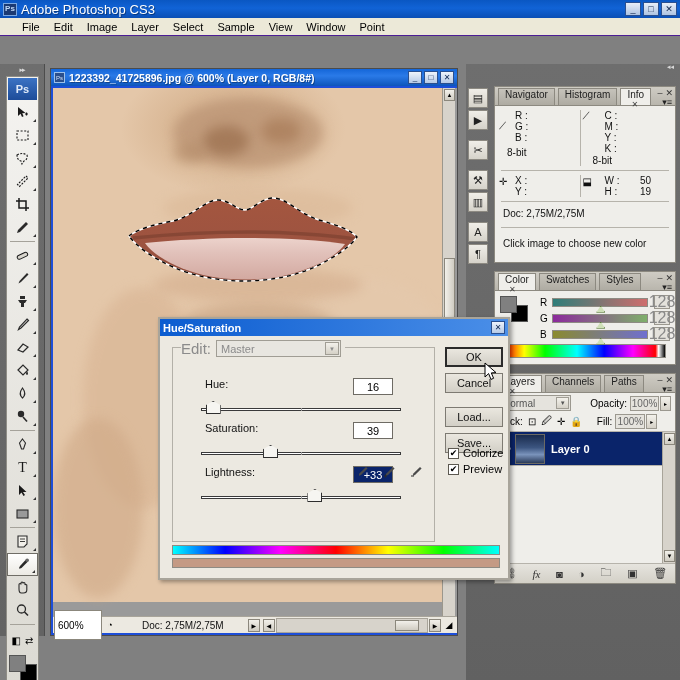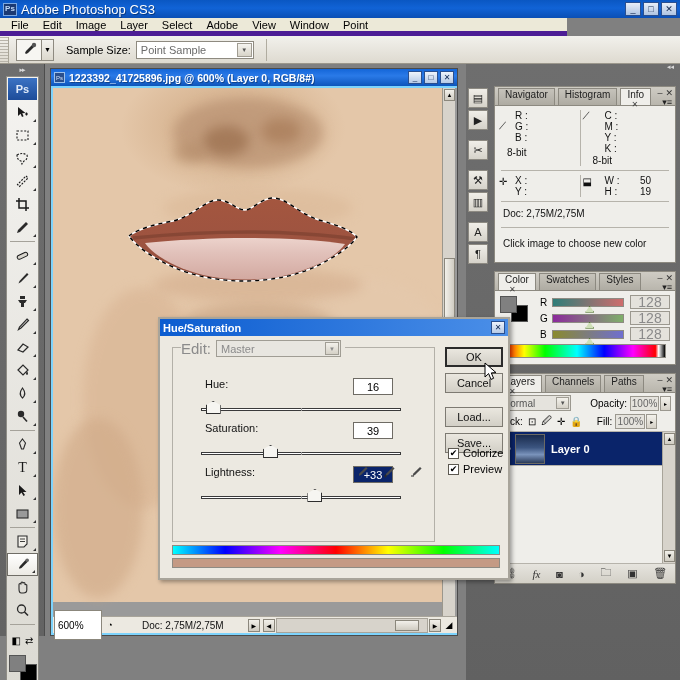--- a/index.html
+++ b/index.html
@@ -40,24 +40,24 @@
     width: 16px; height: 14px;
     background: linear-gradient(to bottom,#e8eef8,#aec4e2);
     border: 1px solid #2a4f8f;
     display: flex; align-items: center; justify-content: center;
     font-size: 9px; color: #10264d; line-height: 1;
     font-family: "Liberation Sans", sans-serif;
   }
 
   
   #menubar {
-    position: absolute; left: 0; top: 18px; width: 567px; height: 18px;
+    position: absolute; left: 0; top: 18px; width: 680px; height: 18px;
     background: #ece9d8;
-    border-bottom: 5px solid #4c1d95;
-    display: flex; align-items: center; padding-left: 4px;
+    border-bottom: 1px solid #4c1d95;
+    display: flex; align-items: center; padding-left: 15px;
   }
   #menubar .mi {
     padding: 2px 7px; color: #000; font-size: 11px;
   }
 
   
   #optionsbar {
     position: absolute; left: 0; top: 36px; width: 680px; height: 28px;
     background: linear-gradient(to bottom,#f2f1ec,#dedad0);
     border-bottom: 1px solid #9b978c;
@@ -133,21 +133,21 @@
     background:#000; border:1px solid #555;
   }
   .fg-bg .fg {
     position:absolute; left:0; top:0; width:17px;height:17px;
     background:#808080; border:1px solid #555;
   }
 
   
   #docwin {
     position: absolute; left: 50px; top: 68px; width: 408px; height: 568px;
-    background: #7dd3fc; border: 1px solid #4b4b4b;
+    background: #1d4ed8; border: 1px solid #4b4b4b;
   }
   #doctitle {
     height: 17px;
     background: linear-gradient(to bottom,#1466d8 0%,#2a7ae8 40%,#0d55bb 100%);
     display:flex; align-items:center; padding-left:3px;
   }
   #doctitle .dicon {
     width:11px;height:11px;background:#2b4f8c;border:1px solid #9cc0ea;margin-right:4px;
     font-size:6px;color:#cfe2fa;display:flex;align-items:center;justify-content:center;
   }
@@ -262,22 +262,22 @@
   .color-sw .c-bg { position:absolute;right:0;bottom:0;width:17px;height:17px;background:#000;border:1px solid #555;}
   .crow { display:flex; align-items:center; height:14px; margin-left:40px; margin-bottom:2px; }
   .crow .clbl { width:12px; font-size:10px; }
   .cslider { flex:1; height:9px; border:1px solid #8e8b83; position:relative; }
   .cthumb {
     position:absolute; top:7px; width:9px; height:7px;
     background:#cfe0b8; border:1px solid #4a6b2c;
     clip-path: polygon(50% 0, 100% 100%, 0 100%);
   }
   .cval {
-    width:40px; height:14px; margin-left:6px; background:#e4e2dc;
-    border:1px solid #9b988f; font-size:14px; color:#8a8a8a;
+    width:16px; height:14px; margin-left:6px; background:#e4e2dc;
+    border:1px solid #9b988f; font-size:16px; color:#8a8a8a;
     display:flex;align-items:center;justify-content:center;
   }
   .spectrum {
     height:14px; margin:3px 4px 2px 4px;
     background: linear-gradient(to right,
       #ff0000 0%, #ffff00 12%, #00ff00 25%, #00ffff 45%,
       #0000ff 62%, #ff00ff 80%, #ff0000 94%, #ffffff 96%, #000000 100%);
     border:1px solid #8e8b83;
   }
 
@@ -410,42 +410,26 @@
       <div class="wbtn">✕</div>
     </div>
   </div>
 
   <div id="menubar">
     <div class="mi">File</div>
     <div class="mi">Edit</div>
     <div class="mi">Image</div>
     <div class="mi">Layer</div>
     <div class="mi">Select</div>
-    <div class="mi">Adobe</div>
+    <div class="mi">Sample</div>
     <div class="mi">View</div>
     <div class="mi">Window</div>
     <div class="mi">Point</div>
   </div>
 
-  <div id="optionsbar">
-    <div class="grip"></div>
-    <div class="tool-preview">
-      <svg width="18" height="18" viewBox="0 0 18 18">
-        <path d="M13 3 L15 5 L8 12 L6 13 L5 12 L6 10 Z" fill="#2a2a2a"></path>
-        <circle cx="14" cy="4" r="2.2" fill="#555"></circle>
-      </svg>
-    </div>
-    <div class="tool-drop">▼</div>
-    <div class="opt-label">Sample Size:</div>
-    <div class="opt-combo">
-      <span>Point Sample</span>
-      <span class="arrowbox">▼</span>
-    </div>
-    <div class="opt-sep"></div>
-  </div>
 
   <div id="toolbox">
     <div class="tb-head">▸▸</div>
     <div class="tb-panel">
       <div class="ps-logo">Ps</div>
 
       <div class="tool-cell">
         <svg width="15" height="15" viewBox="0 0 15 15">
             <path d="M3 2 L3 11 L5.5 8.8 L7 12 L8.6 11.2 L7.2 8.2 L10.5 8 Z" fill="#1a1a1a"></path>
             <path d="M10 9 l3 0 M11.5 7.5 l0 3" stroke="#1a1a1a" stroke-width="1.2"></path>

